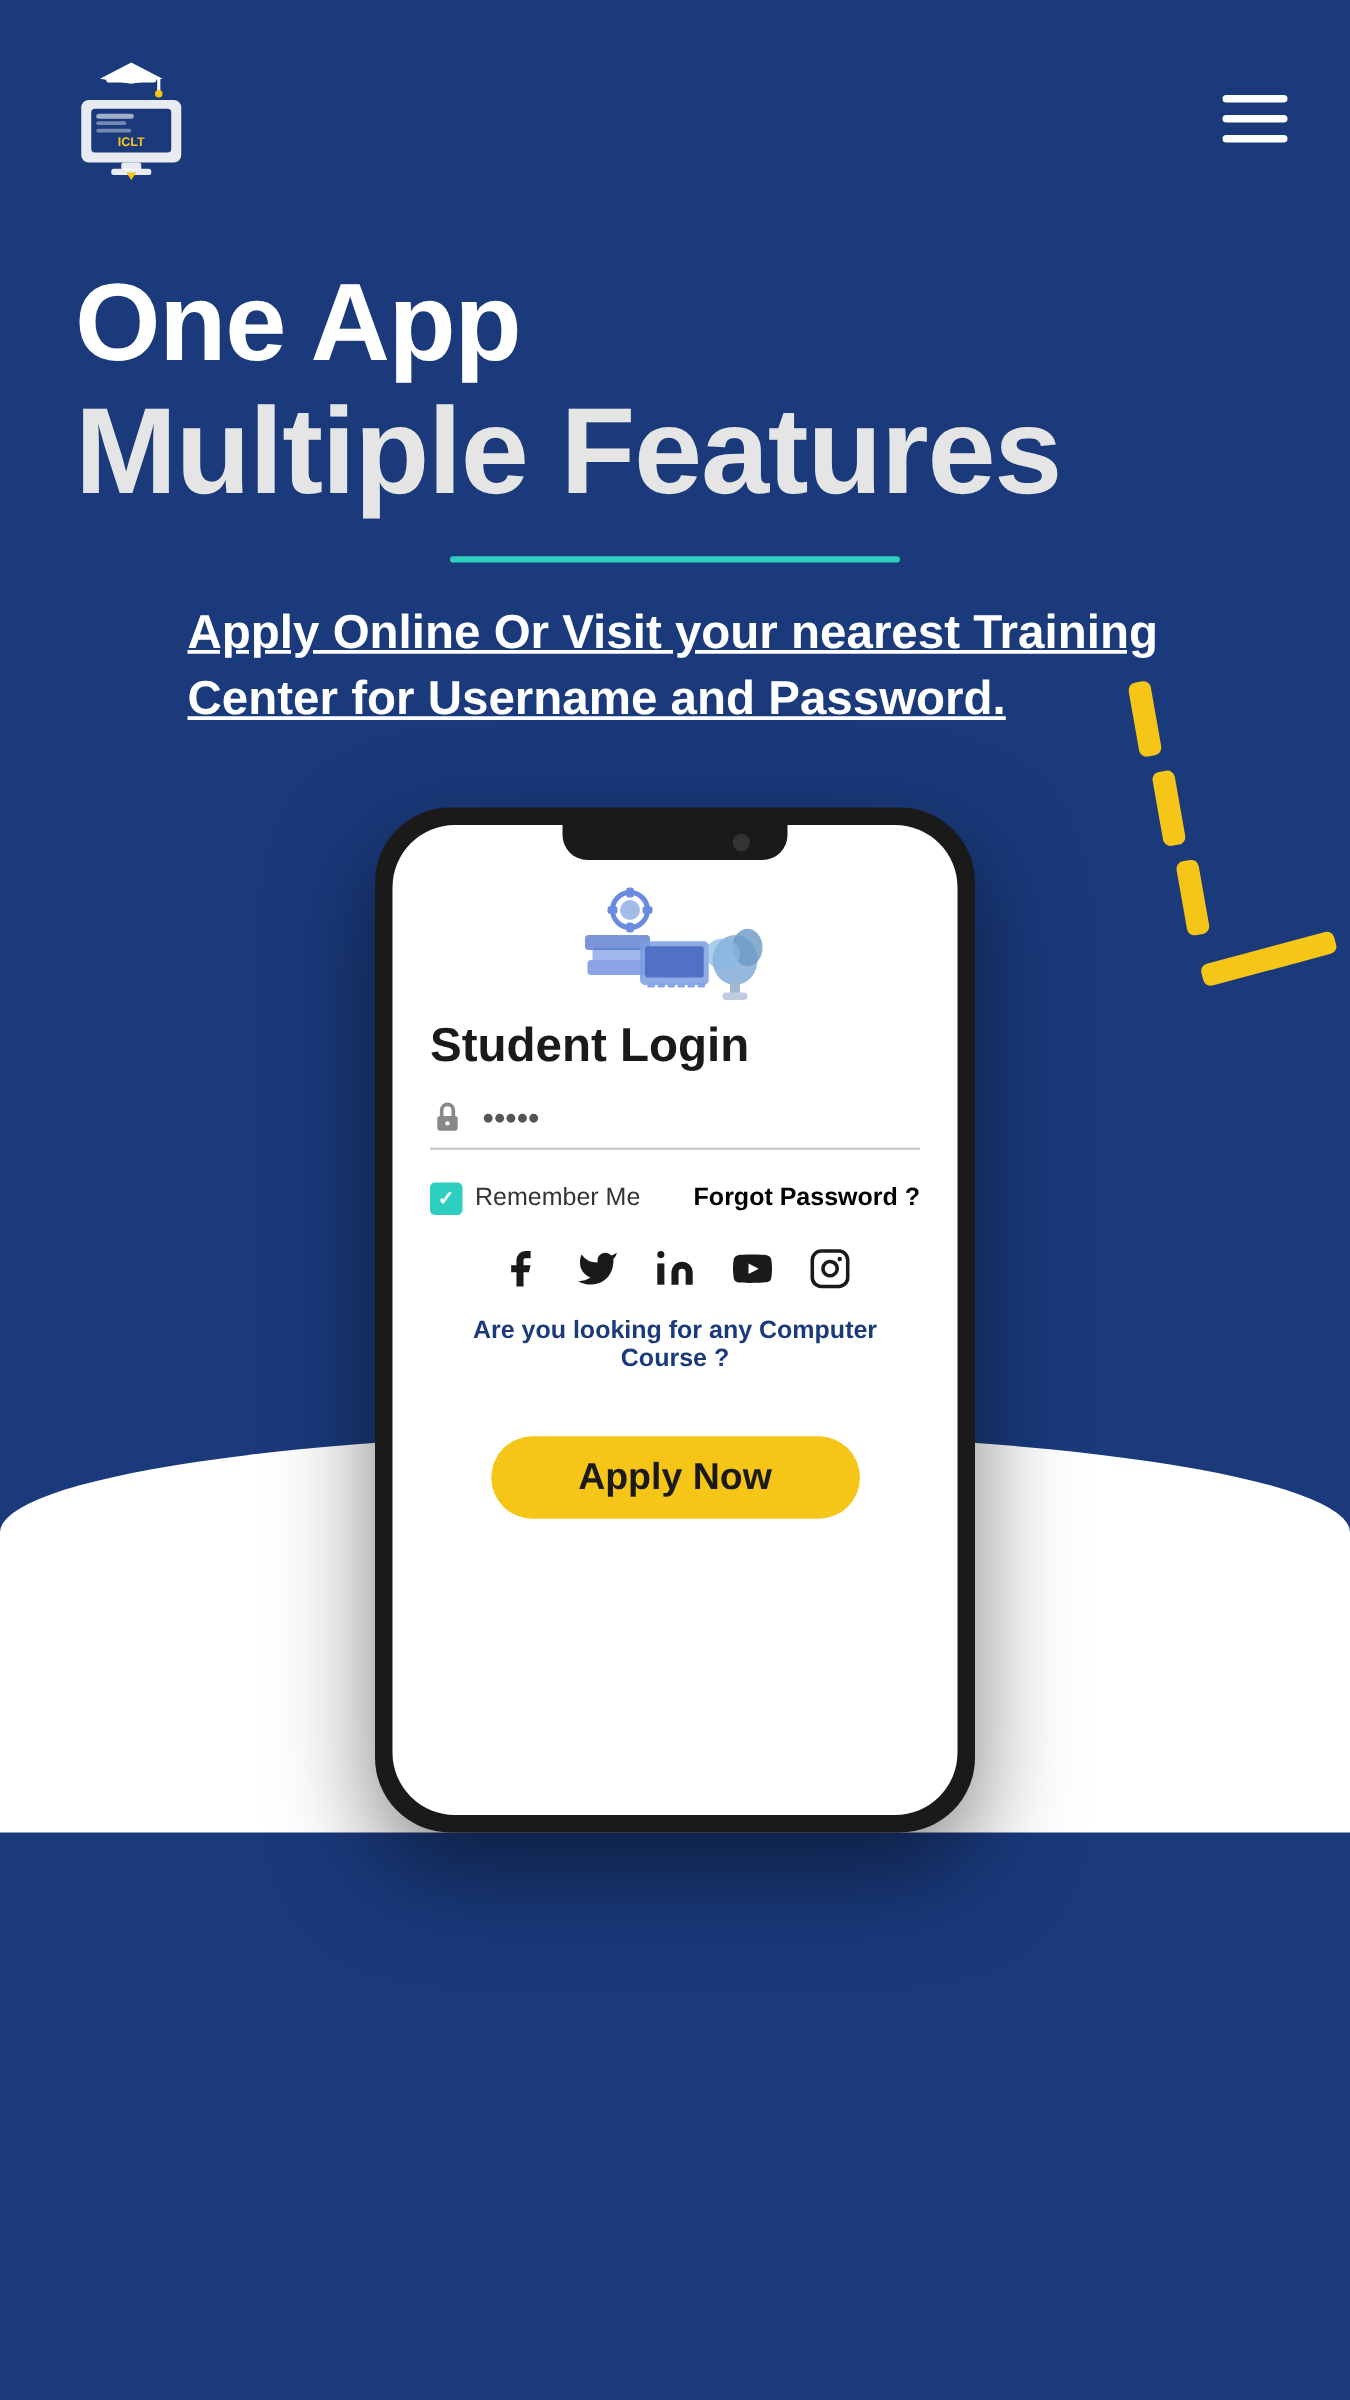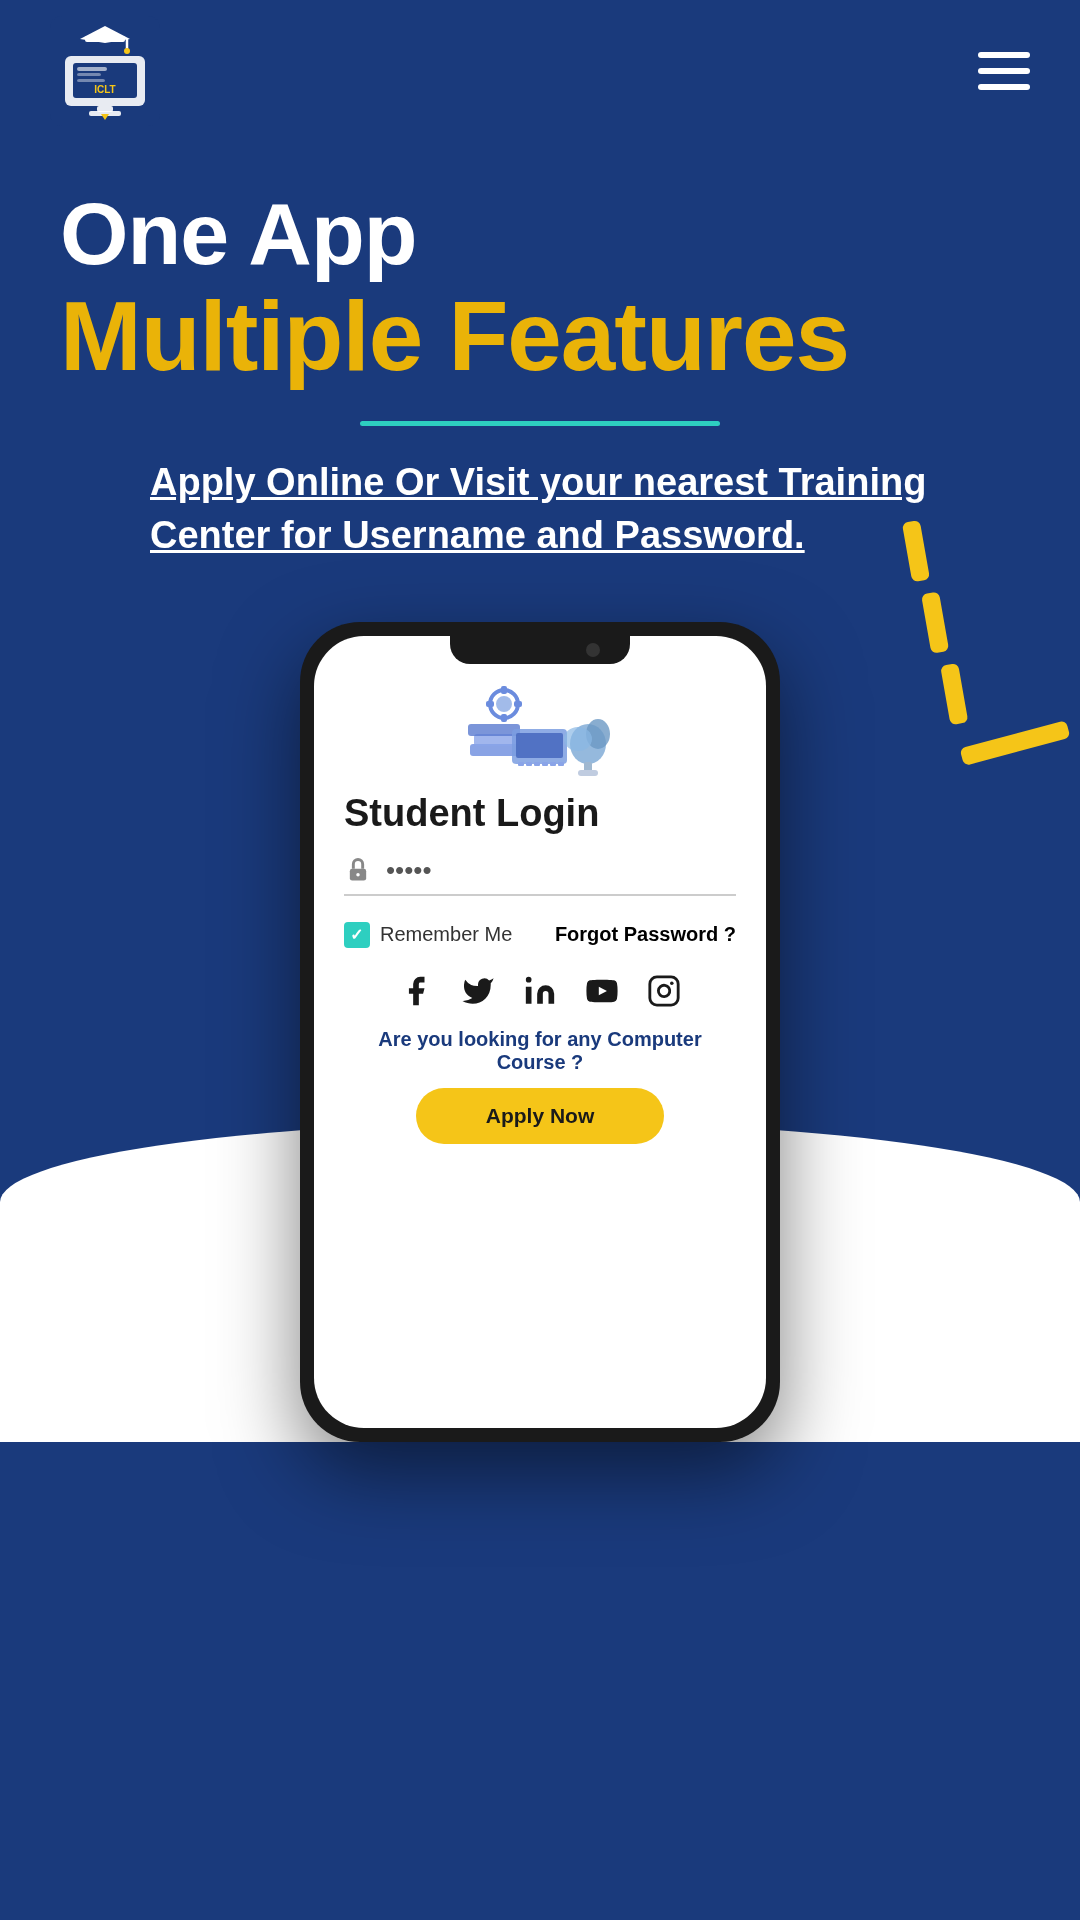--- a/index.html
+++ b/index.html
@@ -11,21 +11,21 @@
       font-family: 'Arial', sans-serif;
       background: #1a3a7c;
       overflow-x: hidden;
     }
 
     
     .header {
       display: flex;
       justify-content: space-between;
       align-items: center;
-      padding: 16px 50px 20px 50px;
+      padding: 40px 50px 20px 50px;
     }
 
     .logo-container {
       display: flex;
       align-items: center;
     }
 
     .logo-box {
       width: 110px;
       height: 110px;
@@ -67,21 +67,21 @@
       font-size: 88px;
       font-weight: 800;
       color: white;
       line-height: 1.1;
       letter-spacing: -1px;
     }
 
     .hero-title-yellow {
       font-size: 98px;
       font-weight: 900;
-      color: #eab308;
+      color: #e5e5e5;
       line-height: 1.1;
       letter-spacing: -1px;
     }
 
     .hero-divider {
       width: 360px;
       height: 5px;
       background: #2ecfc0;
       margin: 30px auto;
       border-radius: 3px;
@@ -302,26 +302,27 @@
       font-size: 20px;
       font-weight: 700;
       color: #1a3a7c;
       text-align: center;
       margin-bottom: 14px;
     }
 
     .apply-btn {
       background: #f5c518;
       color: #1a1a1a;
-      font-size: 21px;
+      font-size: 30px;
       font-weight: 800;
       padding: 16px 70px;
       border: none;
       border-radius: 50px;
       cursor: pointer;
+      margin-top: 36px;
     }
 
   </style>
 </head>
 <body>
 
 <div class="header">
   <div class="logo-container">
     <div class="logo-box">
       <svg class="logo-svg" viewBox="0 0 100 100" xmlns="http://www.w3.org/2000/svg">

